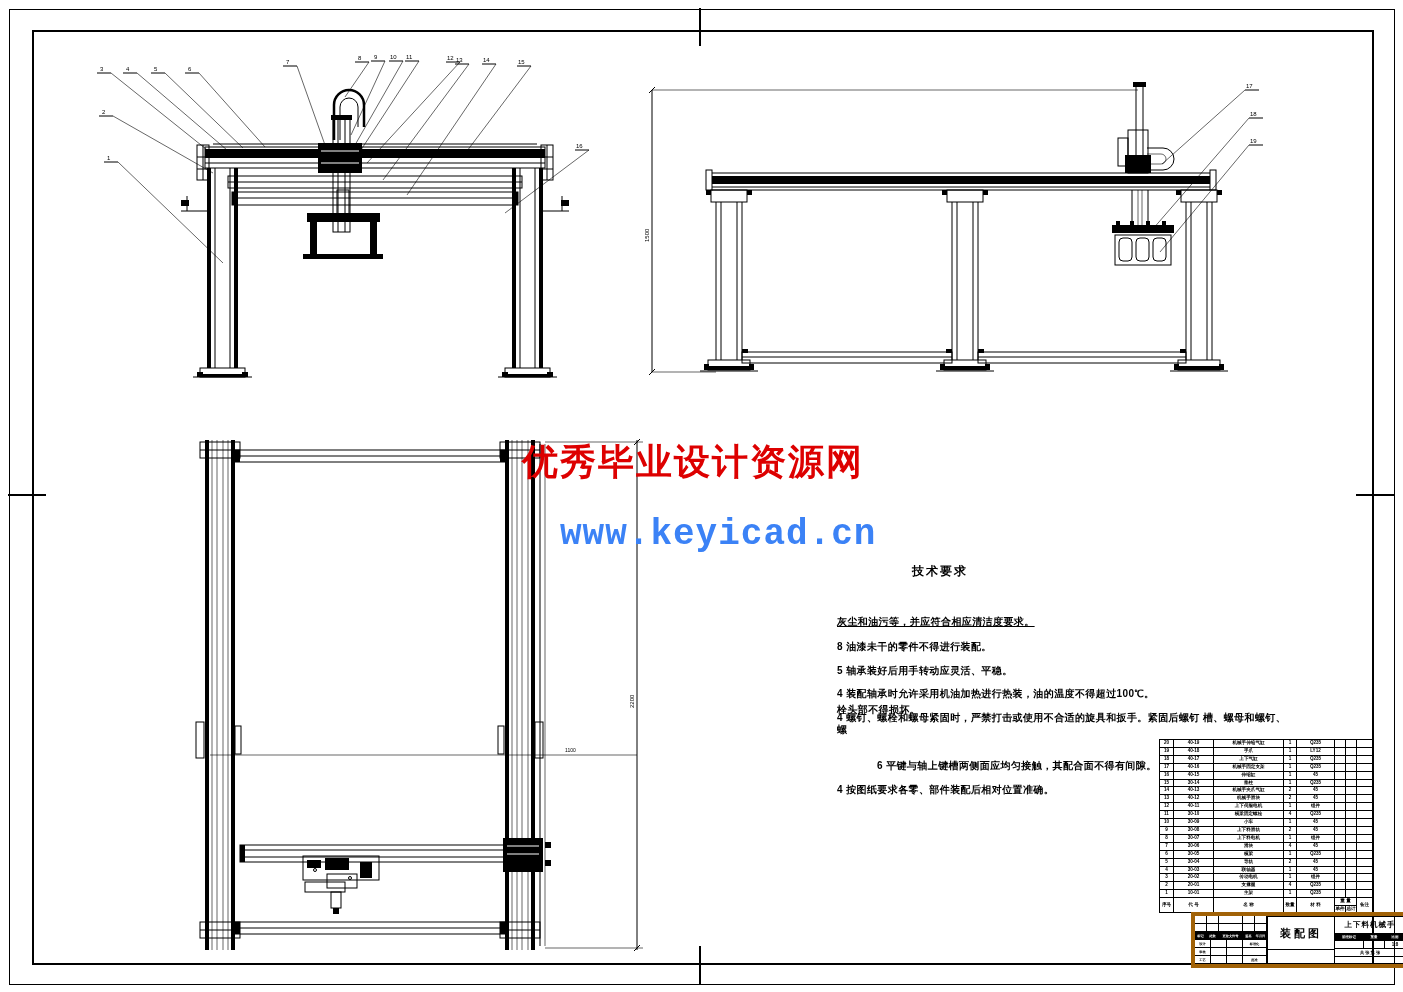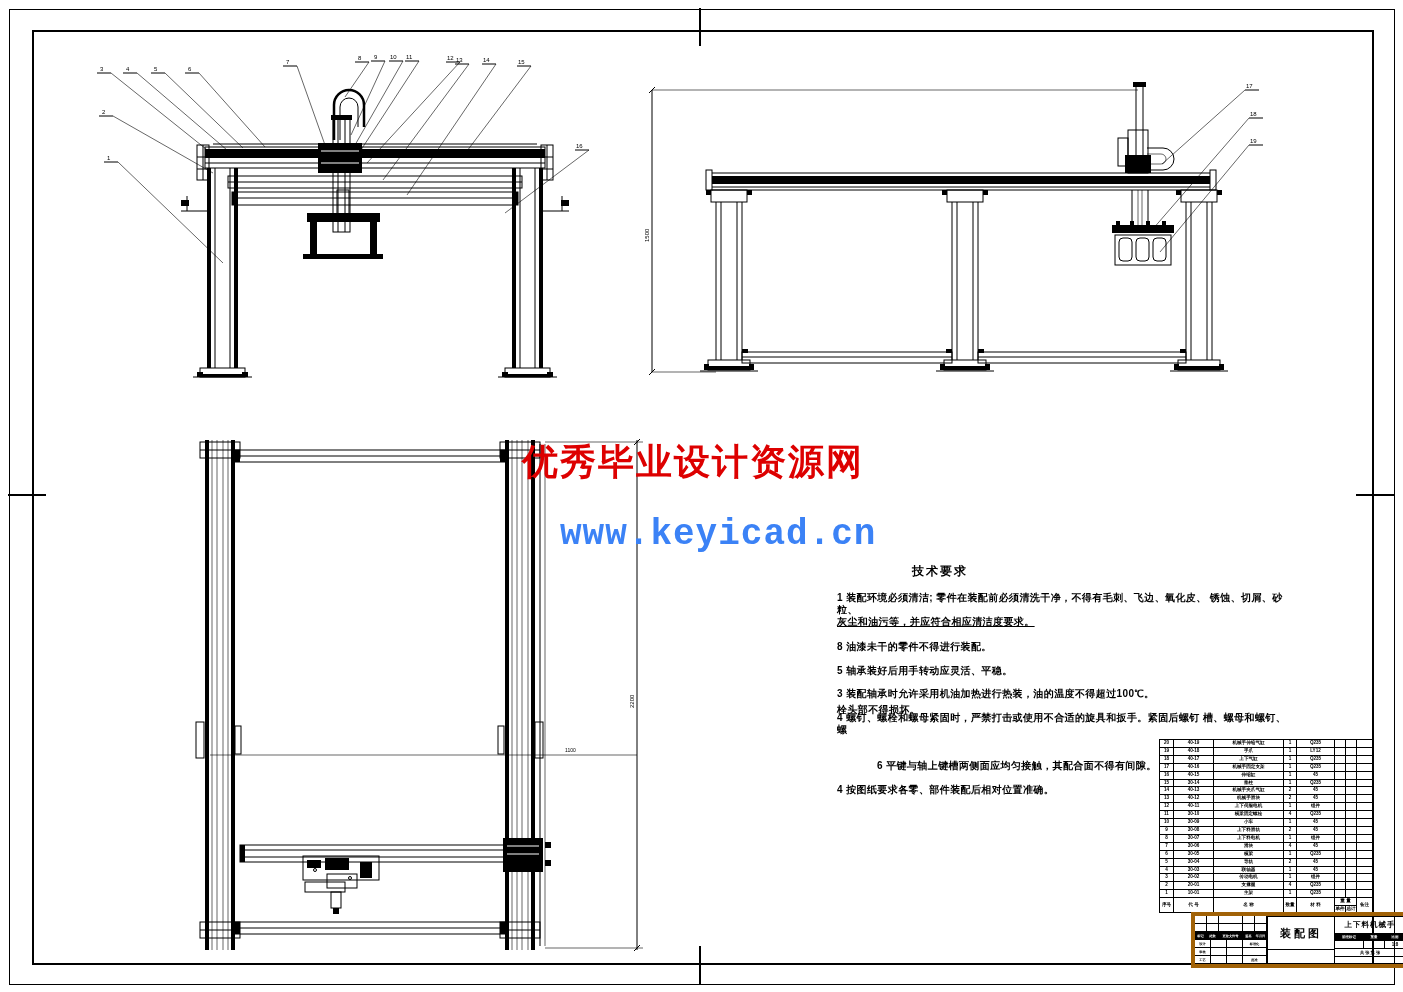--- a/index.html
+++ b/index.html
@@ -354,25 +354,24 @@
       <line x1="439" y1="15" x2="445" y2="9"></line>
         <line x1="439" y1="521" x2="445" y2="515"></line>
       <text class="dim" transform="translate(439,278) rotate(-90)">2200</text>
     </g>
   </svg>
 
   <div class="abs wm1">优秀毕业设计资源网</div>
   <div class="abs wm2">www.keyicad.cn</div>
 
   <div class="abs tech-title">技术要求</div>
-  <div class="abs tech-line" style="top:592px;">1 装配环境必须清洁; 零件在装配前必须清洗干净，不得有毛刺、飞边、氧化皮、  锈蚀、切屑、砂粒、</div>
   <div class="abs tech-line" style="top:616px;text-decoration:underline;">灰尘和油污等，并应符合相应清洁度要求。</div>
   <div class="abs tech-line" style="top:641px;">8 油漆未干的零件不得进行装配。</div>
   <div class="abs tech-line" style="top:665px;">5 轴承装好后用手转动应灵活、平稳。</div>
-  <div class="abs tech-line" style="top:688px;">3 装配轴承时允许采用机油加热进行热装，油的温度不得超过100℃。</div>
+  <div class="abs tech-line" style="top:688px;">4 装配轴承时允许采用机油加热进行热装，油的温度不得超过100℃。</div>
   <div class="abs tech-line" style="top:712px;">4 螺钉、螺栓和螺母紧固时，严禁打击或使用不合适的旋具和扳手。紧固后螺钉   槽、螺母和螺钉、螺</div>
   <div class="abs tech-line" style="top:704px;">栓头部不得损坏。</div>
   <div class="abs tech-line" style="top:760px;padding-left:40px;">6 平键与轴上键槽两侧面应均匀接触，其配合面不得有间隙。</div>
   <div class="abs tech-line" style="top:784px;">4 按图纸要求各零、部件装配后相对位置准确。</div>
 
   <table class="abs bom">
     <colgroup>
       <col style="width:14px">
         <col style="width:40px">
         <col style="width:70px">

